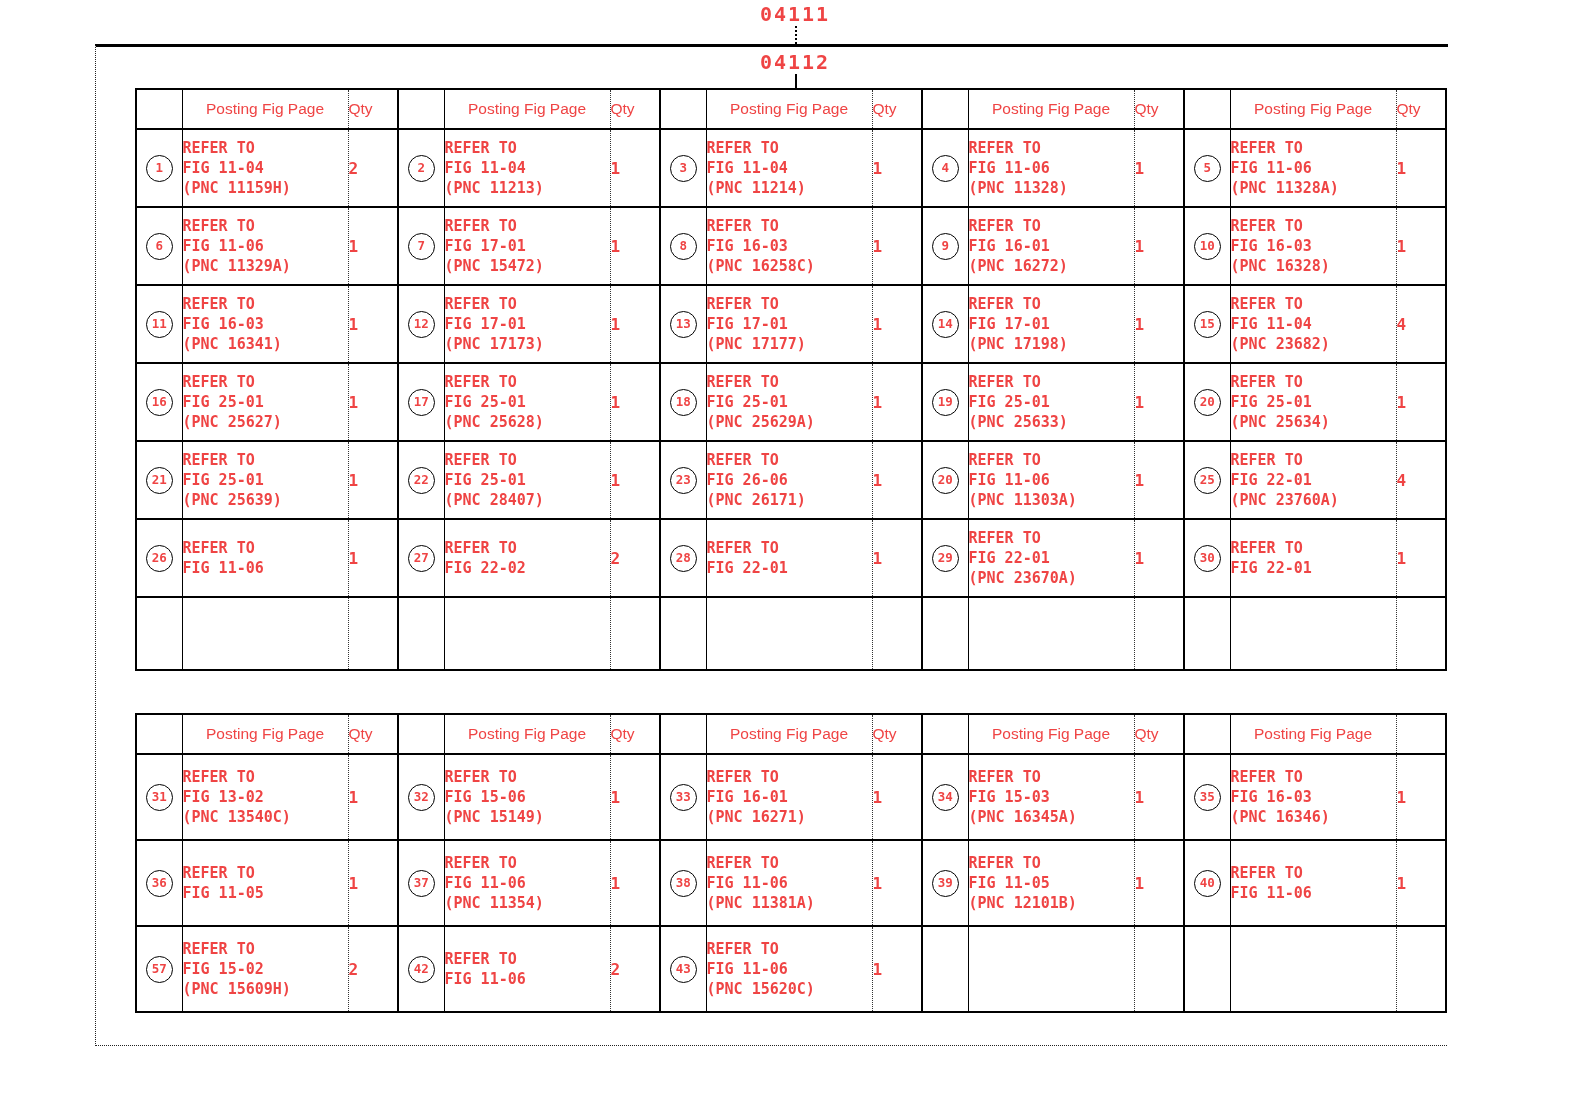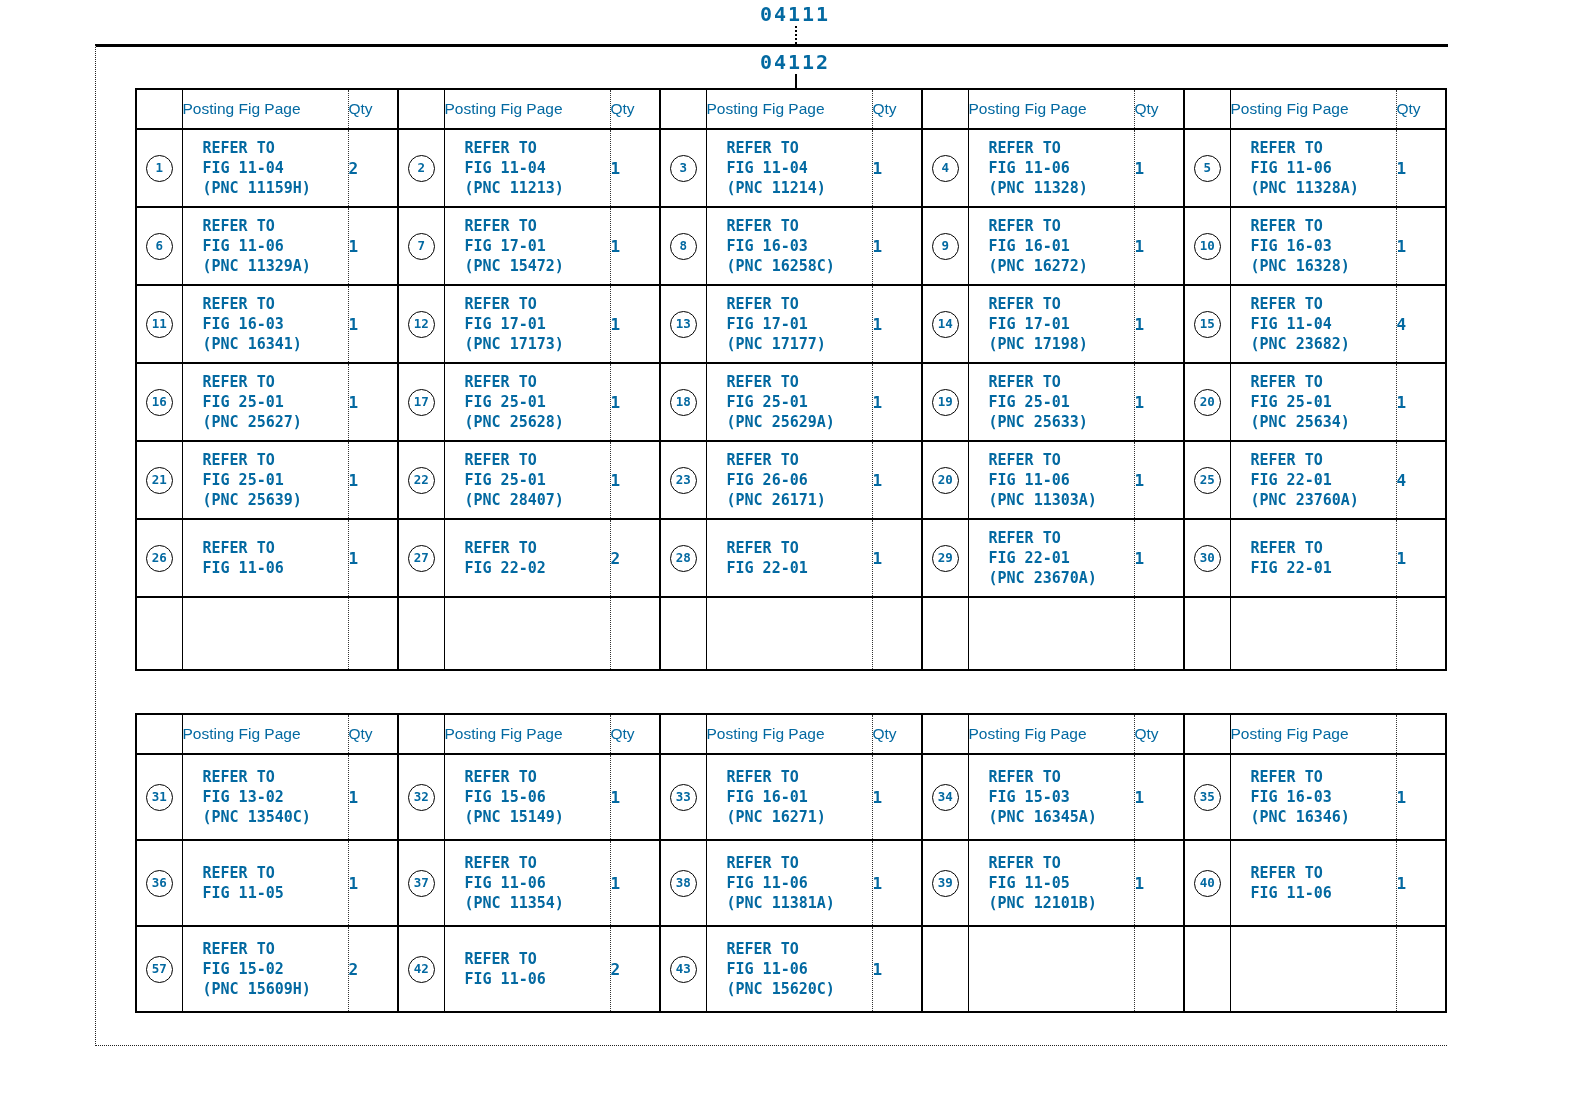--- a/index.html
+++ b/index.html
@@ -1,18 +1,18 @@
 <!DOCTYPE html>
 <html><head>
 <meta charset="utf-8">
 <style>
   html,body{margin:0;padding:0;background:#fff;}
   .stage{
     position:relative;width:1448px;height:1099px;background:#ffffff;
-    color:#0369a1;font-family:"DejaVu Sans Mono", monospace;overflow:hidden;
+    color:#ef4444;font-family:"DejaVu Sans Mono", monospace;overflow:hidden;
   }
   .part-label{
     position:absolute;transform:translateX(-50%);
     font-family:"DejaVu Sans Mono", monospace;
     font-weight:bold;font-size:20px;letter-spacing:2px;white-space:nowrap;
   }
   #label-top{left:795px;top:2px;}
   #label-box{left:795px;top:50px;}
   .connector{position:absolute;width:0;}
   #connector-top{left:795px;top:26px;height:18px;border-left:2px dotted #000;}
@@ -31,26 +31,26 @@
   .ptable th,.ptable td{
     border:1px solid #000;border-top-width:2px;border-bottom-width:2px;
     padding:0;vertical-align:middle;
   }
   .ptable{border:2px solid #000;}
   .ptable .c-num{border-left-width:2px;text-align:center;}
   .ptable .c-fig{border-right-style:dotted;border-right-color:#333;}
   .ptable .c-qty{border-left-style:dotted;border-left-color:#333;border-right-width:2px;text-align:left;}
   .ptable th{
     font-family:"Liberation Sans", sans-serif;font-weight:normal;font-size:15.5px;
-    height:38px;text-align:left;
+    height:38px;text-align:center;
   }
   tr.r-upper td{height:76px;}
   tr.r-empty td{height:71px;}
   tr.r-lower td{height:84px;}
-  .figwrap{padding-left:20px;}
+  .figwrap{padding-left:0;}
   .figwrap div{
     font-family:"DejaVu Sans Mono", monospace;font-weight:bold;
     font-size:15px;line-height:20px;white-space:pre;
   }
   td.c-qty{font-weight:bold;font-size:16px;}
   .circle{
     display:inline-flex;align-items:center;justify-content:center;
     width:27px;height:27px;border:1.5px solid #000;border-radius:50%;
     font-size:12.5px;font-weight:bold;line-height:1;box-sizing:border-box;
   }

